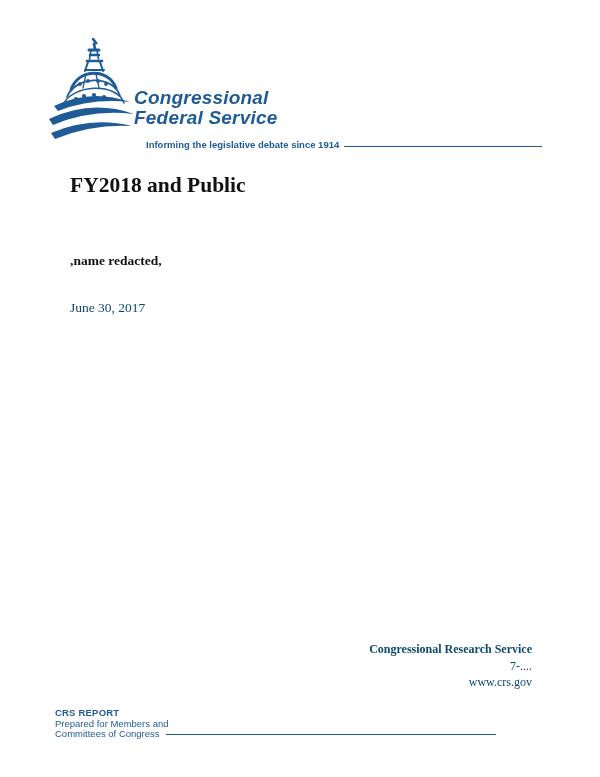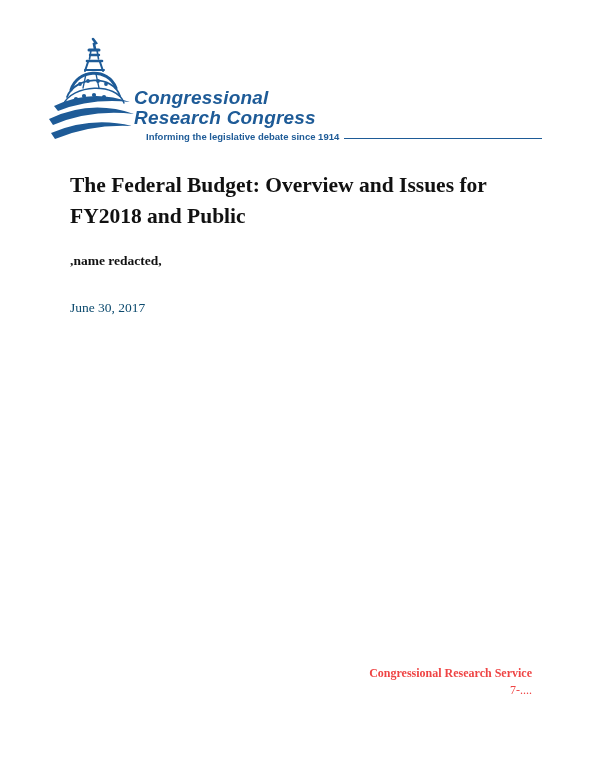--- a/index.html
+++ b/index.html
@@ -34,21 +34,21 @@
     font-weight: bold;
   }
   .logo-line {
     font-size: 19px;
     line-height: 20px;
     letter-spacing: 0.2px;
   }
   .tagline-row {
     display: flex;
     align-items: baseline;
-    margin-top: 3px;
+    margin-top: 11px;
     margin-left: 12px;
   }
   .tagline {
     color: #1E5B97;
     font-family: "Liberation Sans", sans-serif;
     font-style: normal;
     font-weight: bold;
     font-size: 9.5px;
     white-space: nowrap;
   }
@@ -88,23 +88,23 @@
     left: 70px;
     top: 300px;
     font-size: 13.5px;
     color: #0c4a6e;
   }
 
   
   .footer-right {
     position: absolute;
     right: 68px;
-    top: 665px;
+    top: 641px;
     text-align: right;
-    color: #ef4444;
+    color: #0c4a6e;
     font-size: 12px;
     line-height: 16.5px;
     font-family: "Liberation Serif", serif;
   }
   .footer-right .org { font-weight: bold; }
 
   
   .footer-left {
     position: absolute;
     left: 55px;
@@ -162,37 +162,45 @@
       <circle cx="58" cy="61" r="2.1"></circle>
 
       <path d="M8 70 Q 45 52 84 66 Q 45 62 12 75 Z"></path>
       <path d="M3 83 Q 45 63 88 78 Q 45 73 7 89 Z"></path>
       <path d="M5 97 Q 45 80 86 90 Q 45 88 9 103 Z"></path>
     </g>
   </svg>
 
   <div class="logo-text">
     <div class="logo-line">Congressional</div>
-    <div class="logo-line">Research Congress</div>
+    <div class="logo-line">Federal Service</div>
     <div class="tagline-row">
       <span class="tagline">Informing the legislative debate since 1914</span>
       <span class="tagline-rule"></span>
     </div>
   </div>
 
   <div class="doc-title">
-    <div>The Federal Budget: Overview and Issues for</div>
     <div>FY2018 and Public</div>
   </div>
 
   <div class="author-block">
     <div class="author-name">,name redacted,</div>
   </div>
 
   <div class="doc-date">June 30, 2017</div>
 
   <div class="footer-right">
     <div class="org">Congressional Research Service</div>
     <div>7-....</div>
-  </div>
-
+    <div>www.crs.gov</div>
+  </div>
+
+  <div class="footer-left">
+    <div class="crs-report-label">CRS REPORT</div>
+    <div>Prepared for Members and</div>
+    <div class="footer-left-row">
+      <span>Committees of Congress</span>
+      <span class="footer-rule"></span>
+    </div>
+  </div>
 
 </div>
 
 </body></html>

